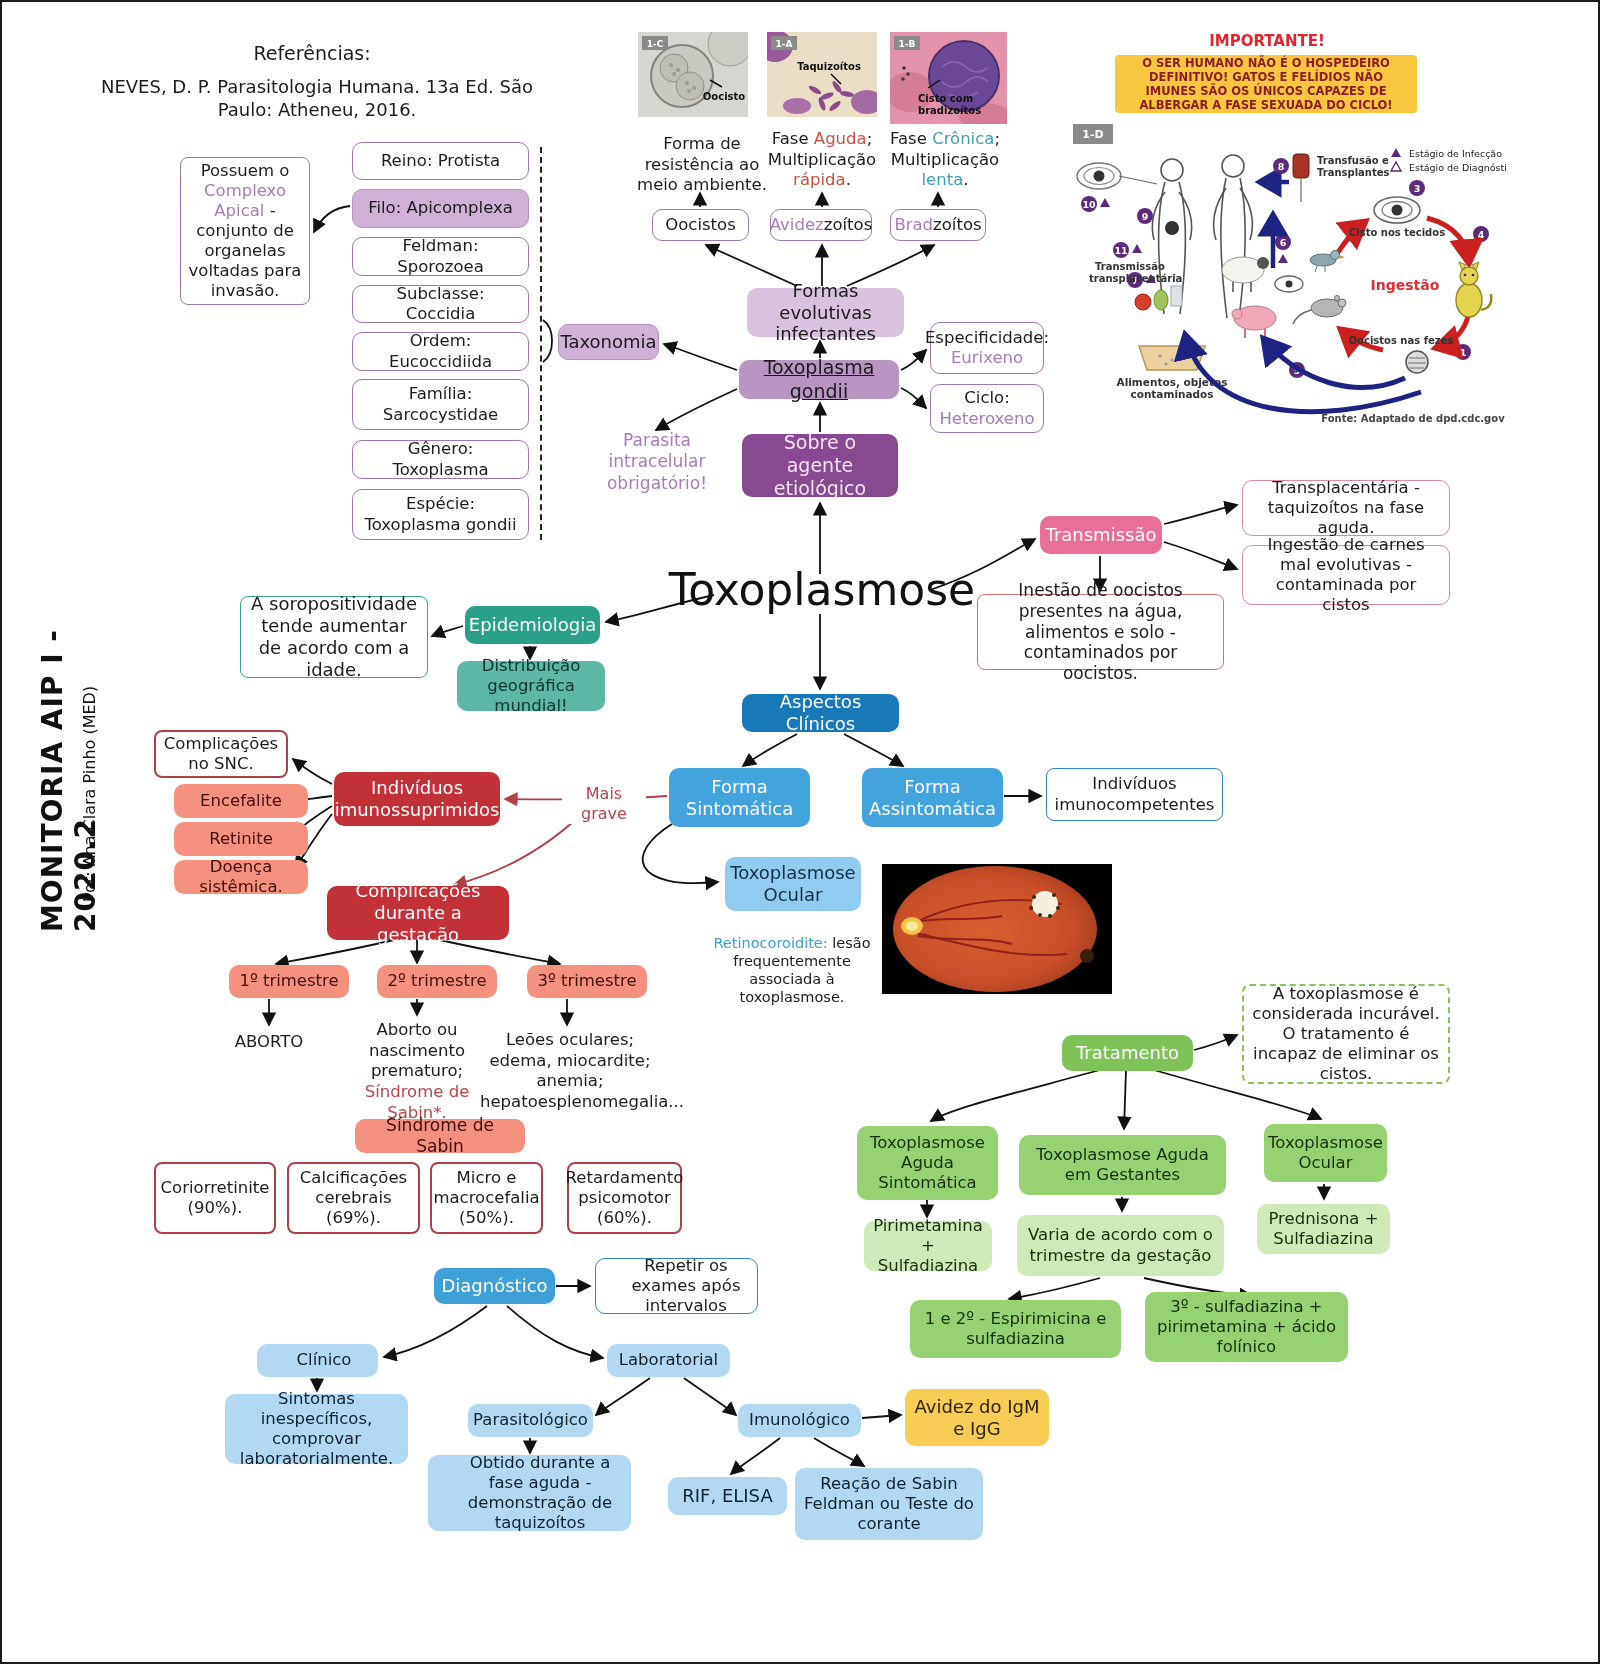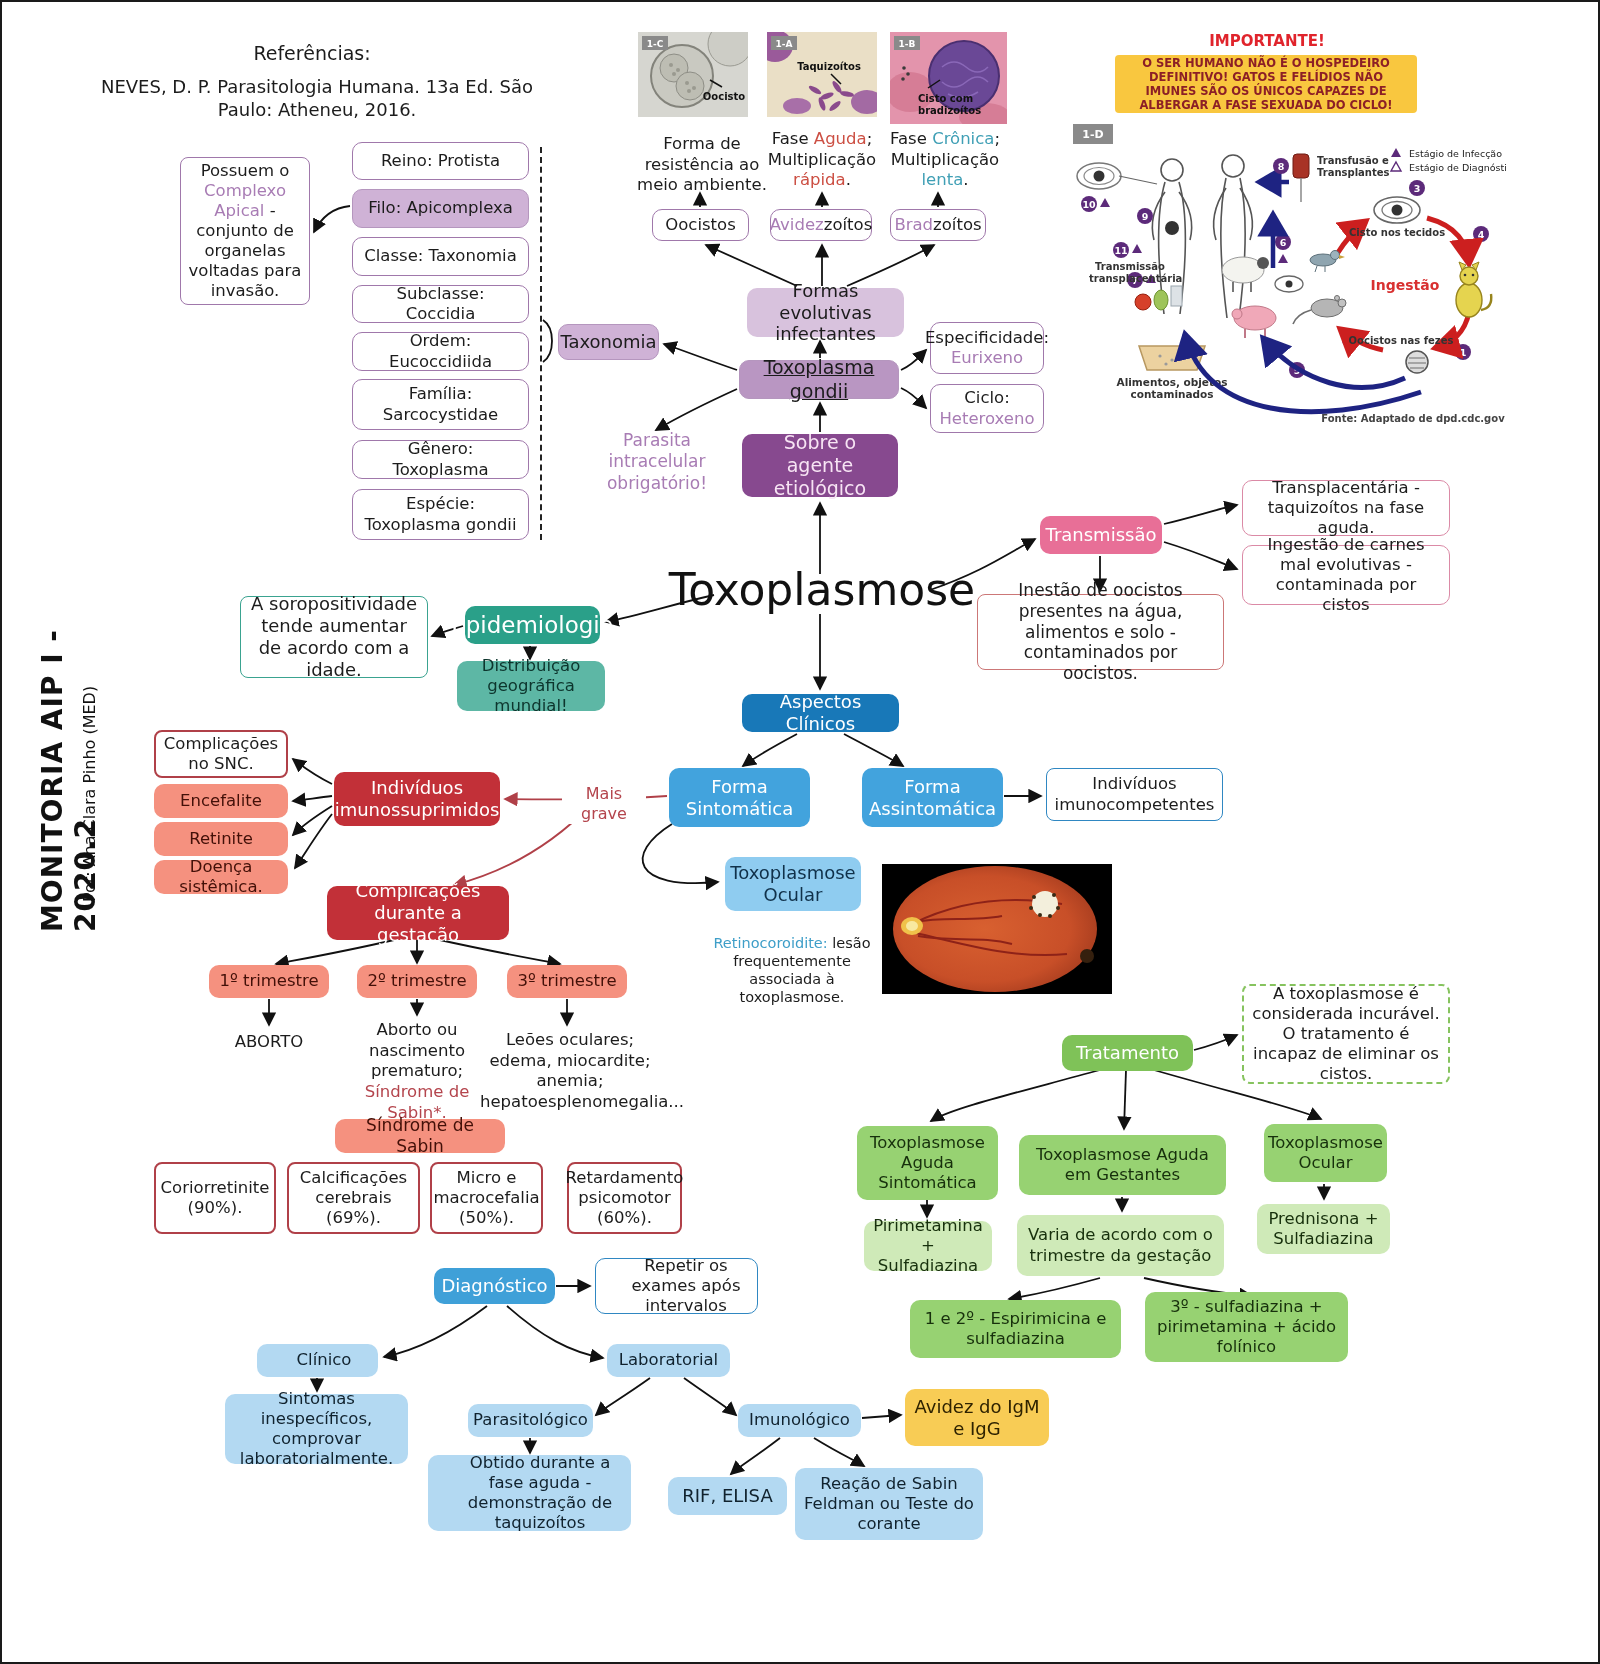--- a/index.html
+++ b/index.html
@@ -16,21 +16,21 @@
   .rose-border{background:#fff;border:1.6px solid #c77;}
   .teal-fill{background:#2aa089;color:#fff;}
   .teal-light{background:#5db7a5;color:#0d352d;}
   .teal-border{background:#fff;border:1.8px solid #3aa390;border-radius:8px;}
   .blue-dark{background:#1878b8;color:#fff;}
   .blue-mid{background:#42a3dd;color:#fff;}
   .blue-light{background:#8fccf0;color:#10314a;}
   .blue-pale{background:#b3d9f2;color:#10222e;}
   .blue-border{background:#fff;border:1.8px solid #2f87c2;}
   .red-dark{background:#c23038;color:#fff;}
-  .salmon{background:#f5917f;color:#431008;}
+  .salmon{background:#f5917f;color:#431008;margin-left:20px;}
   .red-border{background:#fff;border:2px solid #b04048;border-radius:8px;}
   .green-fill{background:#7fc258;color:#fff;}
   .green-mid{background:#97d272;color:#17300c;}
   .green-pale{background:#cfeab8;color:#17300c;}
   .green-dashed{background:#fff;border:2px dashed #86c35e;border-radius:8px;}
   .yellow-fill{background:#f8cc55;color:#2e2200;}
   .accent-red{color:#cc4f43;}
   .accent-teal{color:#3f9fb5;}
   .accent-purple{color:#a87cb4;}
   .accent-rose{color:#b4454d;}
@@ -124,21 +124,21 @@
 
   <div class="txt" style="left:180px;top:40px;width:260px;font-size:19px;">Referências:</div>
   <div class="txt" style="left:90px;top:74px;width:450px;font-size:18px;">NEVES, D. P. Parasitologia Humana. 13a Ed. São Paulo: Atheneu, 2016.</div>
 
   <div class="box purple-border" style="left:178px;top:155px;width:130px;height:148px;border-radius:8px;">
     <div><span>Possuem o </span><span class="accent-purple">Complexo Apical</span><span> - conjunto de organelas voltadas para invasão.</span></div>
   </div>
 
   <div class="box purple-border" style="left:350px;top:140px;width:177px;height:38px;">Reino: Protista</div>
   <div class="box purple-fill" style="left:350px;top:187px;width:177px;height:39px;">Filo: Apicomplexa</div>
-  <div class="box purple-border" style="left:350px;top:235px;width:177px;height:39px;">Classe: Taxonomia</div>
+  <div class="box purple-border" style="left:350px;top:235px;width:177px;height:39px;">Feldman: Sporozoea</div>
   <div class="box purple-border" style="left:350px;top:283px;width:177px;height:38px;">Subclasse: Coccidia</div>
   <div class="box purple-border" style="left:350px;top:330px;width:177px;height:39px;">Ordem: Eucoccidiida</div>
   <div class="box purple-border" style="left:350px;top:377px;width:177px;height:51px;">Família: Sarcocystidae</div>
   <div class="box purple-border" style="left:350px;top:438px;width:177px;height:39px;">Gênero: Toxoplasma</div>
   <div class="box purple-border" style="left:350px;top:487px;width:177px;height:51px;">Espécie: Toxoplasma gondii</div>
   <div class="dashedline" style="left:538px;top:145px;height:393px;"></div>
   <div class="box purple-fill" style="left:556px;top:322px;width:101px;height:36px;font-size:18px;">Taxonomia</div>
 
   <svg style="left:636px;top:30px;" width="110" height="85" viewBox="0 0 110 85">
     <rect width="110" height="85" fill="#d6d6d0"></rect>
@@ -391,21 +391,21 @@
     <text x="348" y="304" font-size="10" font-weight="bold" fill="#444" text-anchor="middle">Fonte: Adaptado de dpd.cdc.gov</text>
   </svg>
 
   <div class="txt" style="left:640px;top:560px;width:360px;font-size:44px;color:#111;">Toxoplasmose</div>
 
   <div class="box pink-fill" style="left:1038px;top:514px;width:122px;height:38px;font-size:18px;">Transmissão</div>
   <div class="box pink-border" style="left:1240px;top:478px;width:208px;height:56px;">Transplacentária - taquizoítos na fase aguda.</div>
   <div class="box pink-border" style="left:1240px;top:543px;width:208px;height:60px;">Ingestão de carnes mal evolutivas - contaminada por cistos</div>
   <div class="box rose-border" style="left:975px;top:592px;width:247px;height:76px;font-size:17px;border-radius:8px;">Inestão de oocistos presentes na água, alimentos e solo - contaminados por oocistos.</div>
 
-  <div class="box teal-fill" style="left:463px;top:604px;width:135px;height:38px;font-size:23px;">Epidemiologia</div>
+  <div class="box teal-fill" style="left:463px;top:604px;width:135px;height:38px;font-size:18px;">Epidemiologia</div>
   <div class="box teal-border" style="left:238px;top:594px;width:188px;height:82px;font-size:18px;">A soropositividade tende aumentar de acordo com a idade.</div>
   <div class="box teal-light" style="left:455px;top:659px;width:148px;height:50px;">Distribuição geográfica mundial!</div>
 
   <div class="box blue-dark" style="left:740px;top:692px;width:157px;height:38px;font-size:18px;">Aspectos Clínicos</div>
   <div class="box blue-mid" style="left:667px;top:766px;width:141px;height:59px;font-size:18px;">Forma Sintomática</div>
   <div class="box blue-mid" style="left:860px;top:766px;width:141px;height:59px;font-size:18px;">Forma Assintomática</div>
   <div class="box blue-border" style="left:1044px;top:766px;width:177px;height:53px;border-radius:8px;">Indivíduos imunocompetentes</div>
   <div class="txt accent-rose" style="left:560px;top:782px;width:84px;font-size:16px;background:#fff;">Mais grave</div>
   <div class="box red-dark" style="left:332px;top:770px;width:166px;height:54px;font-size:18px;">Indivíduos imunossuprimidos</div>
   <div class="box red-border" style="left:152px;top:728px;width:134px;height:48px;">Complicações no SNC.</div>

